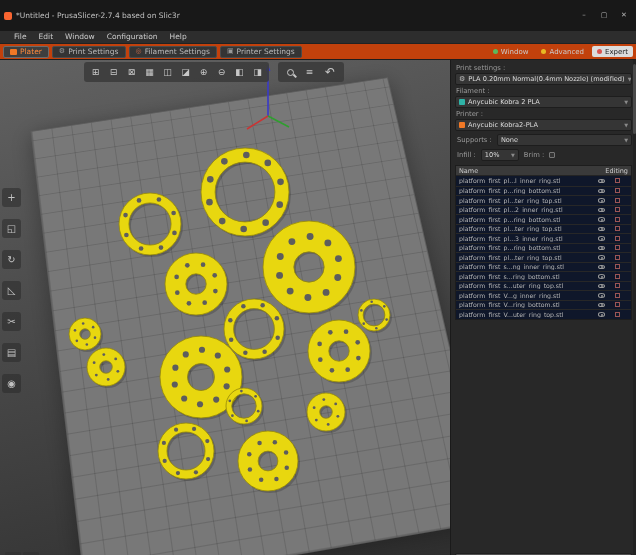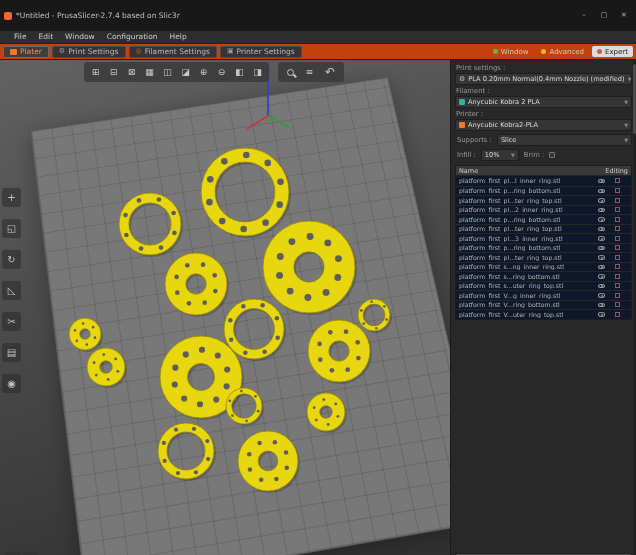--- a/index.html
+++ b/index.html
@@ -407,21 +407,21 @@
     <div class="plabel">Printer :</div>
     <div class="combo">
       <span class="printer-sw"></span>
       <span>Anycubic Kobra2-PLA</span>
       <span class="arrow">▼</span>
     </div>
 
     <div class="inline-row">
       <span class="plabel">Supports :</span>
       <div class="combo">
-        <span>Slice</span>
+        <span>None</span>
         <span class="arrow">▼</span>
       </div>
     </div>
 
     <div class="inline-row">
       <span class="plabel">Infill :</span>
       <div class="combo small">
         <span>10%</span>
         <span class="arrow">▼</span>
       </div>

